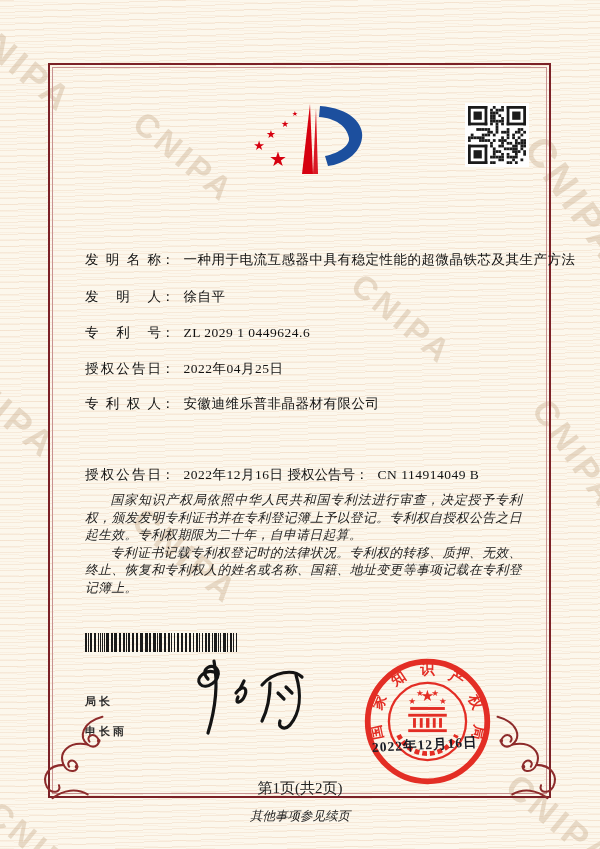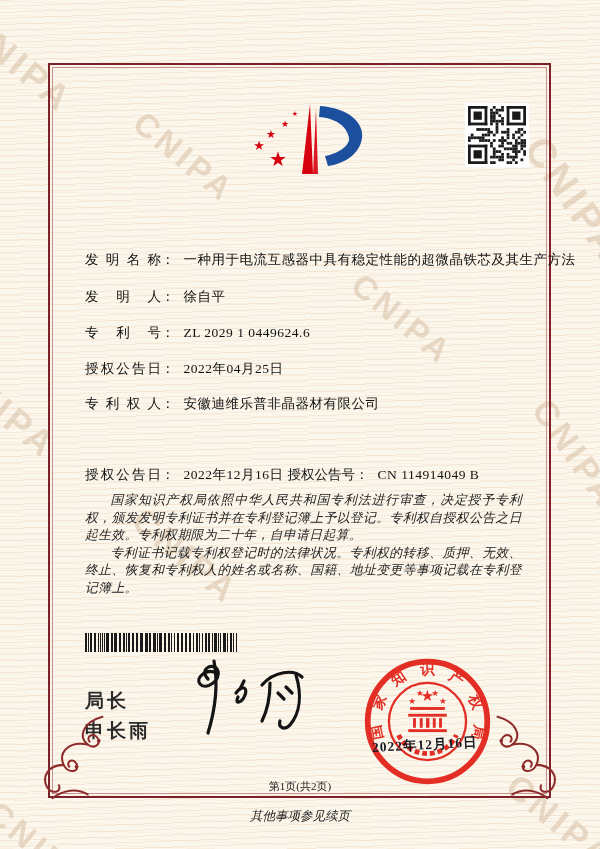--- a/index.html
+++ b/index.html
@@ -21,22 +21,22 @@
   .title{position:absolute;left:0;right:0;top:180px;text-align:center;font-size:30px;
          font-weight:bold;letter-spacing:0.45em;padding-left:0.45em;color:#111;}
   .frow{position:absolute;left:85px;right:70px;font-size:13.5px;white-space:nowrap;color:#111;}
   .flabel{display:inline-block;width:76px;text-align:justify;text-align-last:justify;vertical-align:bottom;}
   .fval{margin-left:9px;letter-spacing:0.5px;}
   .frow .pair2{margin-left:4px;}
   .body-text{position:absolute;left:85px;top:492px;width:437px;font-size:12.8px;
              line-height:17.6px;font-style:italic;color:#222;text-align:justify;letter-spacing:0.4px;}
   .body-text p{margin:0;text-indent:2em;}
   .signer{position:absolute;left:85px;top:686px;font-family:"Liberation Sans",sans-serif;
-          font-weight:bold;font-size:19px;letter-spacing:3px;color:#2b2b2b;line-height:30px;}
-  .pagenum{position:absolute;left:0;right:0;top:779px;text-align:center;font-size:11px;color:#222;}
+          font-weight:bold;font-size:11px;letter-spacing:3px;color:#2b2b2b;line-height:30px;}
+  .pagenum{position:absolute;left:0;right:0;top:779px;text-align:center;font-size:15px;color:#222;}
   .contnote{position:absolute;left:0;right:0;top:808px;text-align:center;font-size:12.5px;
             font-style:italic;color:#222;}
   .sealdate{position:absolute;left:372px;top:735px;width:150px;font-size:13.5px;font-weight:bold;
             color:#181c26;letter-spacing:1px;transform:rotate(-3deg);z-index:6;white-space:nowrap;}
   .qrpad{position:absolute;left:465px;top:103px;width:64px;height:64px;background:#fefefe;}
   svg{display:block;}
 </style>
 </head>
 <body>
 

